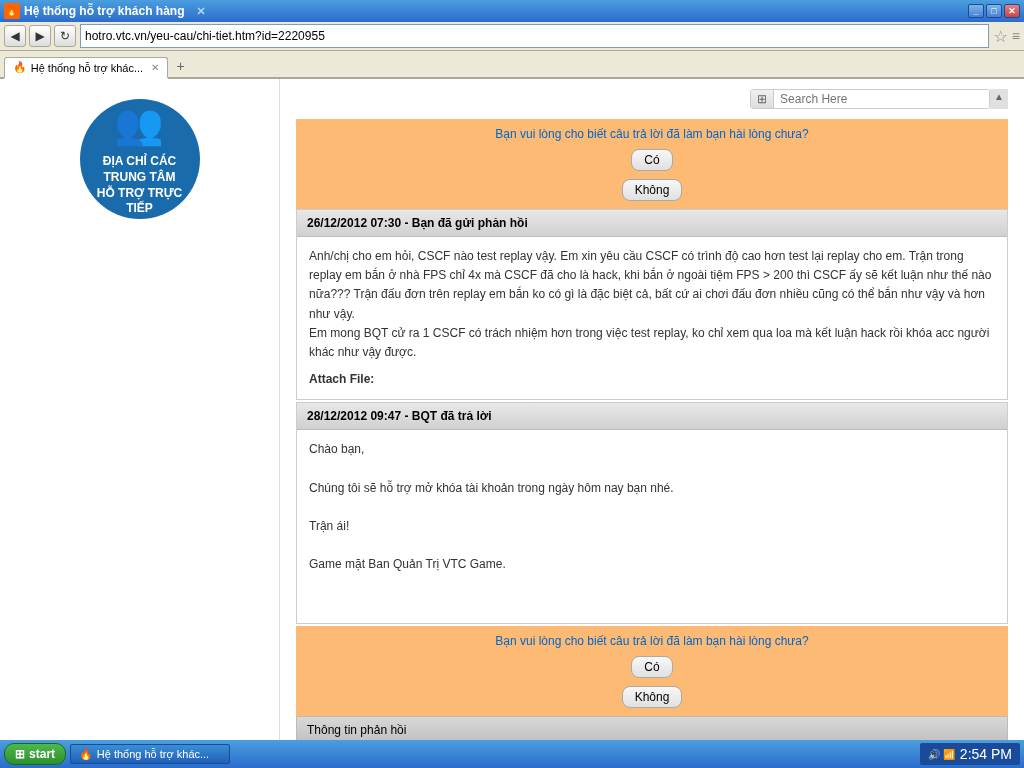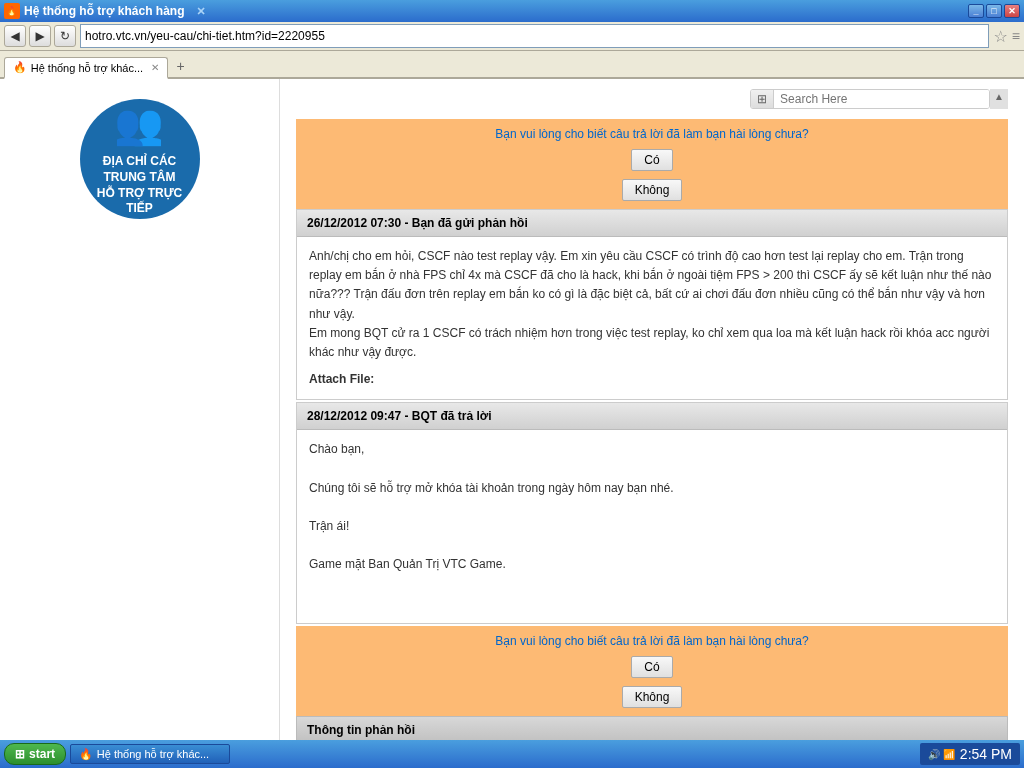--- a/index.html
+++ b/index.html
@@ -174,28 +174,28 @@
       background: #fdba74;
       gap: 8px;
       font-size: 12px;
       color: #0066cc;
       flex-direction: column;
     }
     .sat-btn {
       padding: 3px 12px;
       border: 1px solid #aaa;
       background: linear-gradient(to bottom, #f8f8f8, #e0e0e0);
-      cursor: pointer; font-size: 12px; border-radius: 2px;
+      cursor: pointer; font-size: 12px; border-radius: 8px;
     }
 
     
     .feedback-section-header {
       background: linear-gradient(to bottom, #d8d8d8, #c0c0c0);
       padding: 6px 10px;
-      font-weight: bold;
+      font-weight: normal;
       font-size: 12px;
       border: 1px solid #bbb;
       border-bottom: none;
     }
     .feedback-textarea-container {
       border: 1px solid #bbb;
       background: #fff;
     }
     .feedback-textarea {
       width: 100%;

